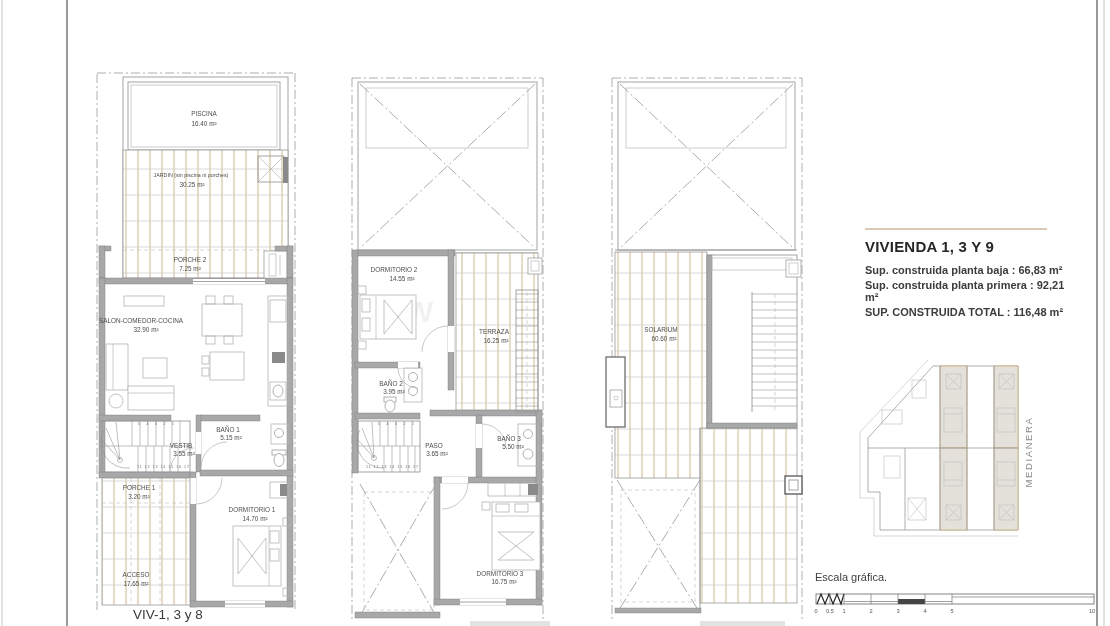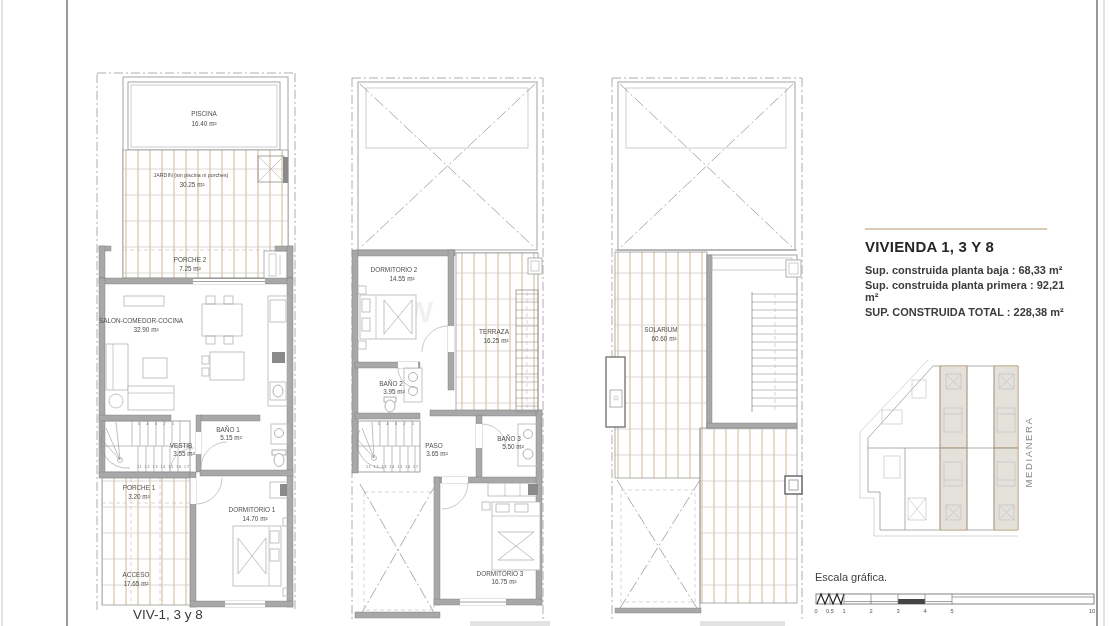--- a/index.html
+++ b/index.html
@@ -488,19 +488,19 @@
       <text class="tick" x="898" y="613">3</text>
       <text class="tick" x="925" y="613">4</text>
       <text class="tick" x="952" y="613">5</text>
       <text class="tick" x="1092" y="613">10</text>
     </g>
   </g>
 </svg>
 
 <div class="info-block">
   <div class="info-rule"></div>
-  <div class="info-title">VIVIENDA 1, 3 Y 8</div>
-  <div class="info-line">Sup. construida planta baja : 68,33 m²</div>
+  <div class="info-title">VIVIENDA 1, 3 Y 9</div>
+  <div class="info-line">Sup. construida planta baja : 66,83 m²</div>
   <div class="info-line">Sup. construida planta primera : 92,21 m²</div>
-  <div class="info-line">SUP. CONSTRUIDA TOTAL : 228,38 m²</div>
+  <div class="info-line">SUP. CONSTRUIDA TOTAL : 116,48 m²</div>
 </div>
 
 </div>
 
 </body></html>

